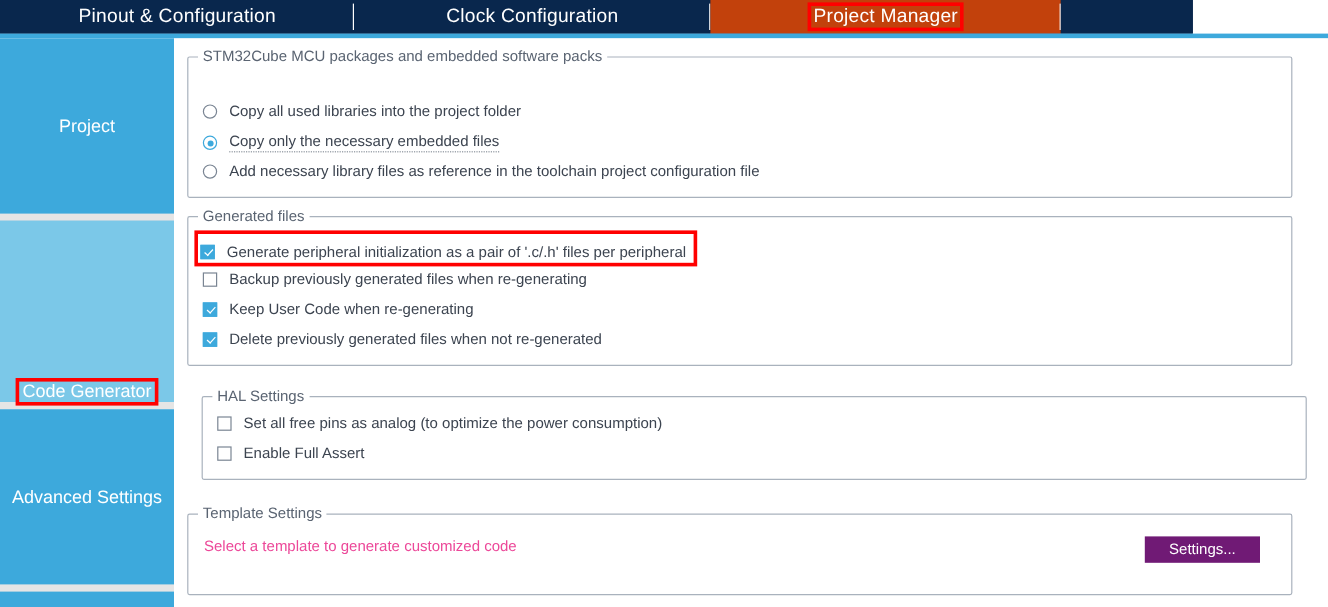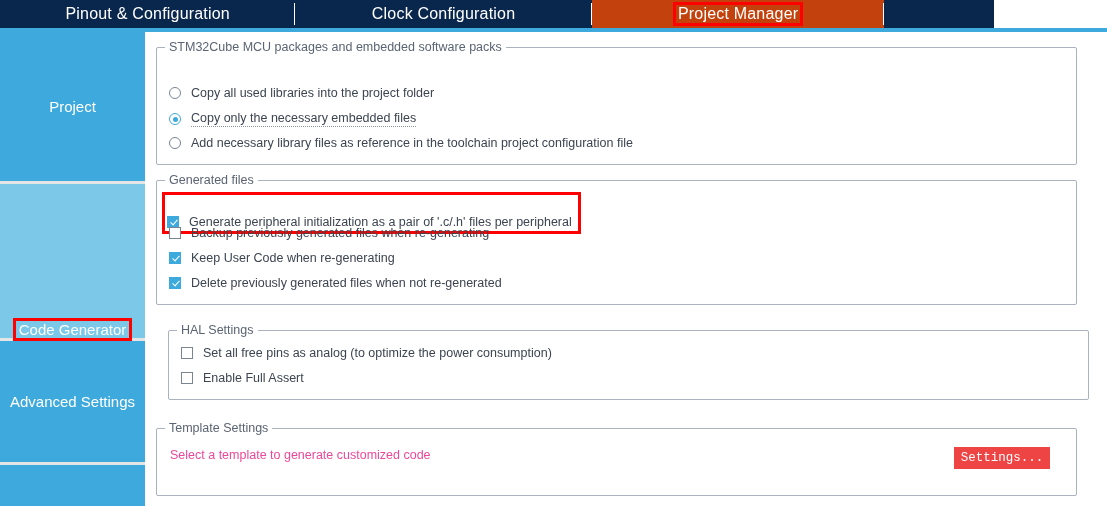--- a/index.html
+++ b/index.html
@@ -70,21 +70,21 @@
     background: #3da9dc;
   }
   .side-item {
     width: 145px;
     box-sizing: border-box;
     display: flex;
     align-items: center;
     justify-content: center;
     color: #ffffff;
     font-size: 15px;
-    border-bottom: 3px solid #e5e5e5;
+    border-bottom: 6px solid #e5e5e5;
     position: relative;
   }
   .side-item.selected {
     background: #7bc8e8;
     align-items: flex-end;
   }
   .side-label { padding: 1px 3px; line-height: 1; }
   .side-item.annotated .side-label {
     outline: 3px solid #ff0000;
   }
@@ -123,21 +123,21 @@
     white-space: nowrap;
   }
   .opt-label {
     font-size: 12.5px;
     color: #3c4450;
     margin-left: 10px;
     line-height: 14px;
   }
   .opt-row.annotated {
     outline: 3px solid #ff0000;
-    padding: 20px 6px 2px 2px;
+    padding: 8px 6px 2px 2px;
     left: 8px;
   }
 
   
   .radio {
     width: 12px; height: 12px;
     border-radius: 50%;
     border: 1px solid #7a8593;
     background: #ffffff;
     box-sizing: border-box;
@@ -182,29 +182,29 @@
   }
 
   .static-text {
     position: absolute;
     font-size: 12.5px;
     color: #ec4899;
   }
 
   .flat-button {
     position: absolute;
-    background: #ef4444;
+    background: #701a75;
     color: #ffffff;
     font-size: 12.5px;
     border: none;
     display: flex;
     align-items: center;
     justify-content: center;
     cursor: pointer;
-    font-family: Liberation Mono, monospace;
+    font-family: Liberation Sans, sans-serif;
     margin-left: 45px;
   }
 </style>
 </head>
 <body>
 
 <div id="tabbar">
   <div class="tab dark" style="width:329px">
     <span class="tab-label">Pinout &amp; Configuration</span>
     <div class="tab-sep" style="right:0"></div>
@@ -221,21 +221,21 @@
 </div>
 <div id="under-band"></div>
 
 <div id="sidebar">
   <div class="side-item" style="height:152px">
     <span class="side-label">Project</span>
   </div>
   <div class="side-item selected annotated" style="height:157px">
     <span class="side-label">Code Generator</span>
   </div>
-  <div class="side-item" style="height:124px">
+  <div class="side-item" style="height:152px">
     <span class="side-label">Advanced Settings</span>
   </div>
   <div class="side-item" style="height:12px;border-bottom:none"></div>
 </div>
 
 <div id="content">
 
   <div class="groupbox" style="left:11px; top:15px; width:921px; height:118px">
     <span class="group-title">STM32Cube MCU packages and embedded software packs</span>
 

